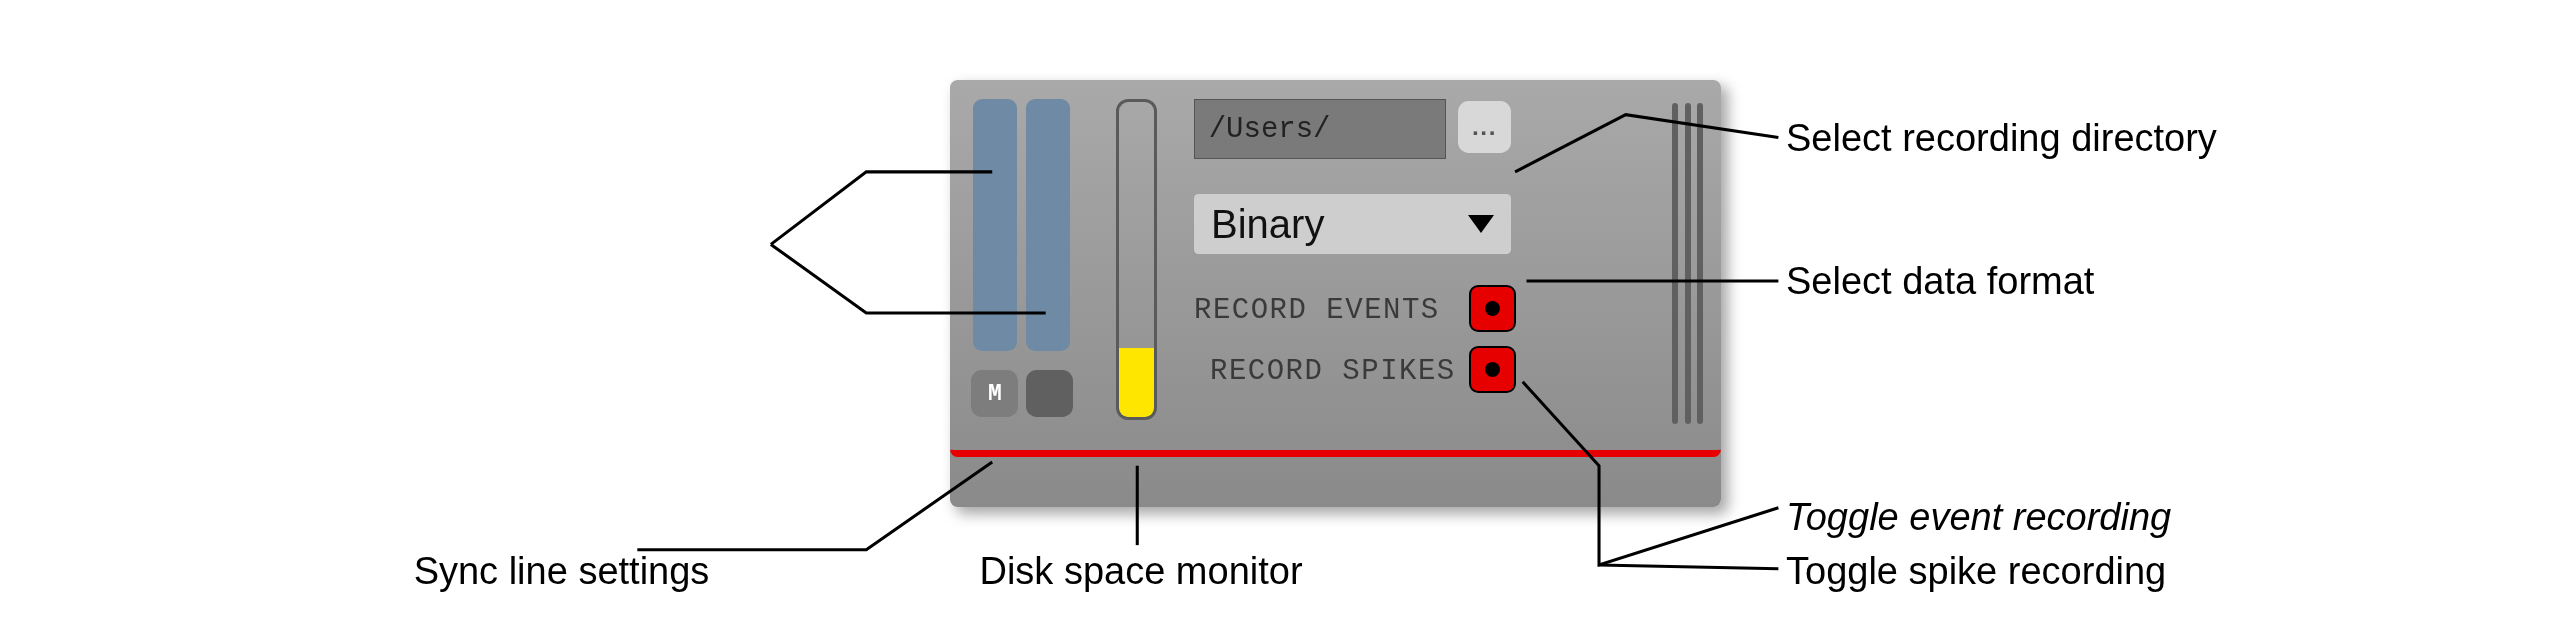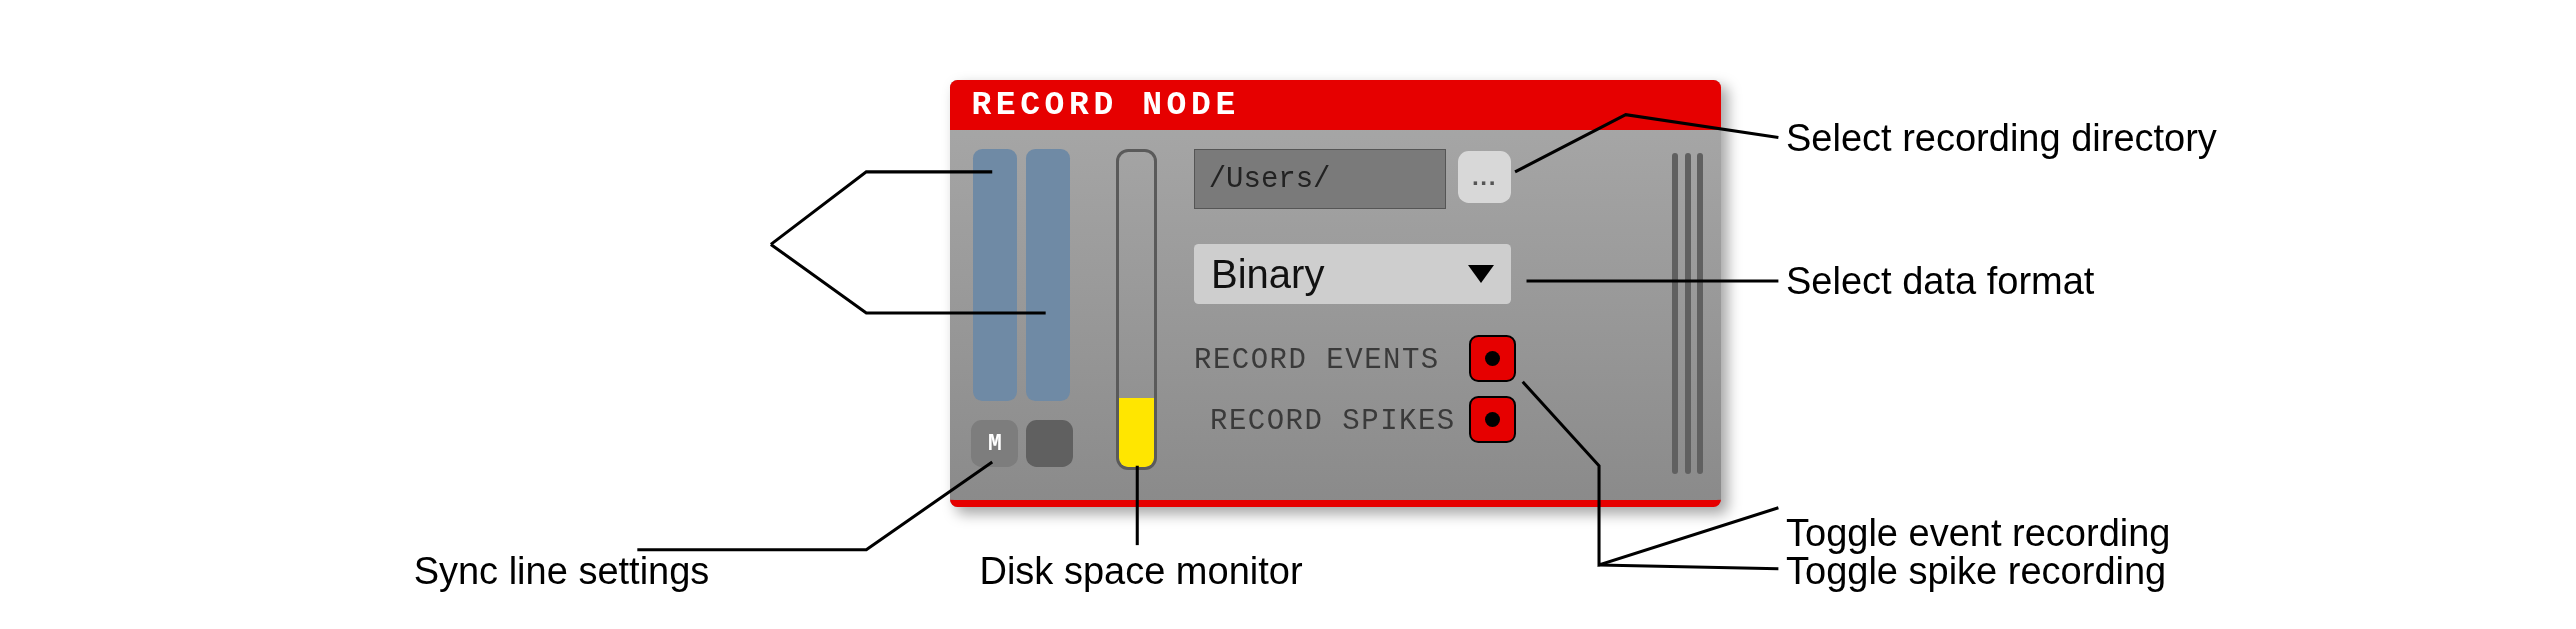--- a/index.html
+++ b/index.html
@@ -204,21 +204,20 @@
   svg.lines line, svg.lines polyline {
     stroke: #000;
     stroke-width: 4;
     fill: none;
   }
 </style>
 </head>
 <body>
 
 <div class="panel">
-  <div class="panel-header">RECORD NODE</div>
   <div class="panel-body">
 
     <div class="buffer-col buffer1"></div>
     <div class="buffer-col buffer2"></div>
 
     <div class="sync-btn sync-m">M</div>
     <div class="sync-btn sync-blank"></div>
 
     <div class="disk-outline">
       <div class="disk-fill"></div>
@@ -249,21 +248,21 @@
     </div>
   </div>
 </div>
 
 <div class="annot annot-left" style="left:229px; top:221px; width:534px;">
 </div>
 <div class="annot annot-center-below" style="left:401px; top:550px; width:321px;">Sync line settings</div>
 <div class="annot annot-center-below" style="left:950px; top:550px; width:382px;">Disk space monitor</div>
 <div class="annot annot-right" style="left:1786px; top:117px;">Select recording directory</div>
 <div class="annot annot-right" style="left:1786px; top:260px;">Select data format</div>
-<div class="annot annot-right" style="left:1786px; top:512px;">Toggle event recording</div>
+<div class="annot annot-right" style="left:1786px; top:496px;font-style:italic;">Toggle event recording</div>
 <div class="annot annot-right" style="left:1786px; top:550px;">Toggle spike recording</div>
 
 <svg class="lines" viewBox="0 0 3375 825" width="2576" height="630">
 
   <polyline points="1010,320 1135,225 1300,225"></polyline>
   <polyline points="1010,320 1135,410 1370,410"></polyline>
 
   <polyline points="835,720 1135,720 1300,605"></polyline>
 
   <line x1="1490" y1="610" x2="1490" y2="714"></line>

